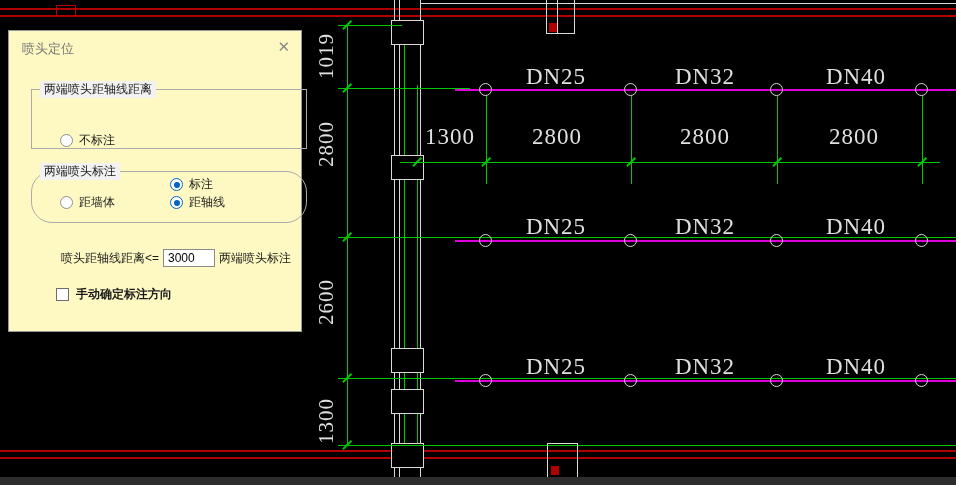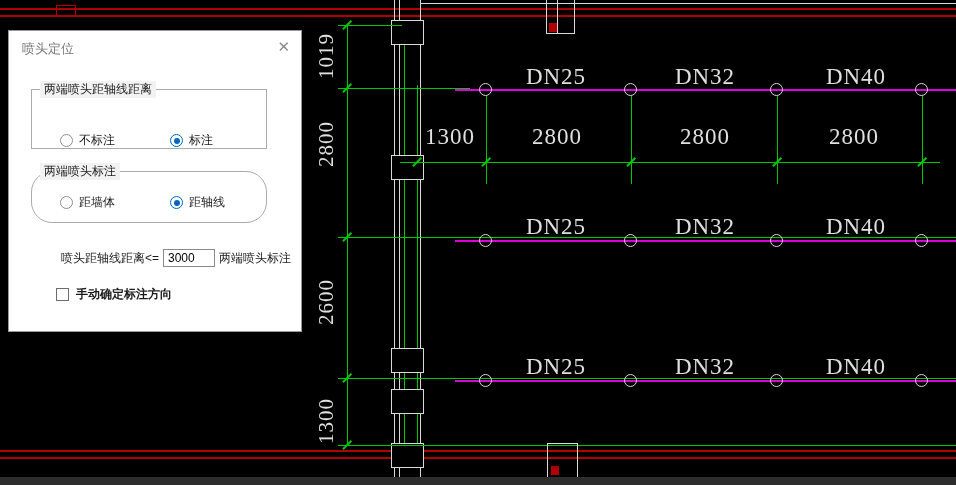--- a/index.html
+++ b/index.html
@@ -32,27 +32,27 @@
   .cadtext {
     position:absolute; color:var(--text,#e0e0e0);
     font-family:"Liberation Serif", serif; font-size:23px;
     text-align:center; width:90px; line-height:26px; letter-spacing:1px;
   }
   .vtext { font-size:21px; transform:rotate(-90deg); }
   .statusbar { position:absolute; left:0; top:477px; width:956px; height:8px; background:#2d2d2d; }
   
   .dialog {
     position:absolute; left:8px; top:30px; width:292px; height:300px;
-    background:#ffffff; border:1px solid #989898;
+    background:#fef9c3; border:1px solid #989898;
     box-shadow:3px 4px 14px rgba(0,0,0,.55); z-index:10;
     font-size:12px; color:#1a1a1a;
   }
   .dlg-title { position:absolute; left:13px; top:9px; color:#777; font-size:13px; }
   .dlg-close { position:absolute; right:11px; top:7px; color:#8a8a8a; font-size:15px; cursor:pointer; }
-  .grp { position:absolute; left:22px; width:236px; box-sizing:border-box; border:1px solid #ababab; }
+  .grp { position:absolute; left:22px; width:276px; box-sizing:border-box; border:1px solid #ababab; }
   .grp1 { top:58px; height:60px; }
   .grp2 { top:140px; height:52px;border-radius:21px; }
   .legend { position:absolute; top:-9px; left:8px; background:#f2f2f2; padding:0 4px; white-space:nowrap; }
   .opt { position:absolute; display:flex; align-items:center; gap:6px; }
   .grp1 .opt { top:42px; }
   .grp2 .opt { top:22px; }
   .radio {
     width:13px; height:13px; box-sizing:border-box; border:1px solid #8f8f8f;
     border-radius:50%; background:#fff; position:relative; flex:0 0 auto;
   }
@@ -171,21 +171,21 @@
   <div class="dialog">
     <div class="dlg-title">喷头定位</div>
     <div class="dlg-close">✕</div>
 
     <div class="grp grp1">
       <span class="legend">两端喷头距轴线距离</span>
       <div class="opt" style="left:28px;">
         <span class="radio"></span>
         <span>不标注</span>
       </div>
-      <div class="opt" style="left:138px;">
+      <div class="opt" style="left:138px;margin-top:44px;">
         <span class="radio checked"></span>
         <span>标注</span>
       </div>
     </div>
 
     <div class="grp grp2">
       <span class="legend">两端喷头标注</span>
       <div class="opt" style="left:28px;text-align:right;">
         <span class="radio"></span>
         <span>距墙体</span>

